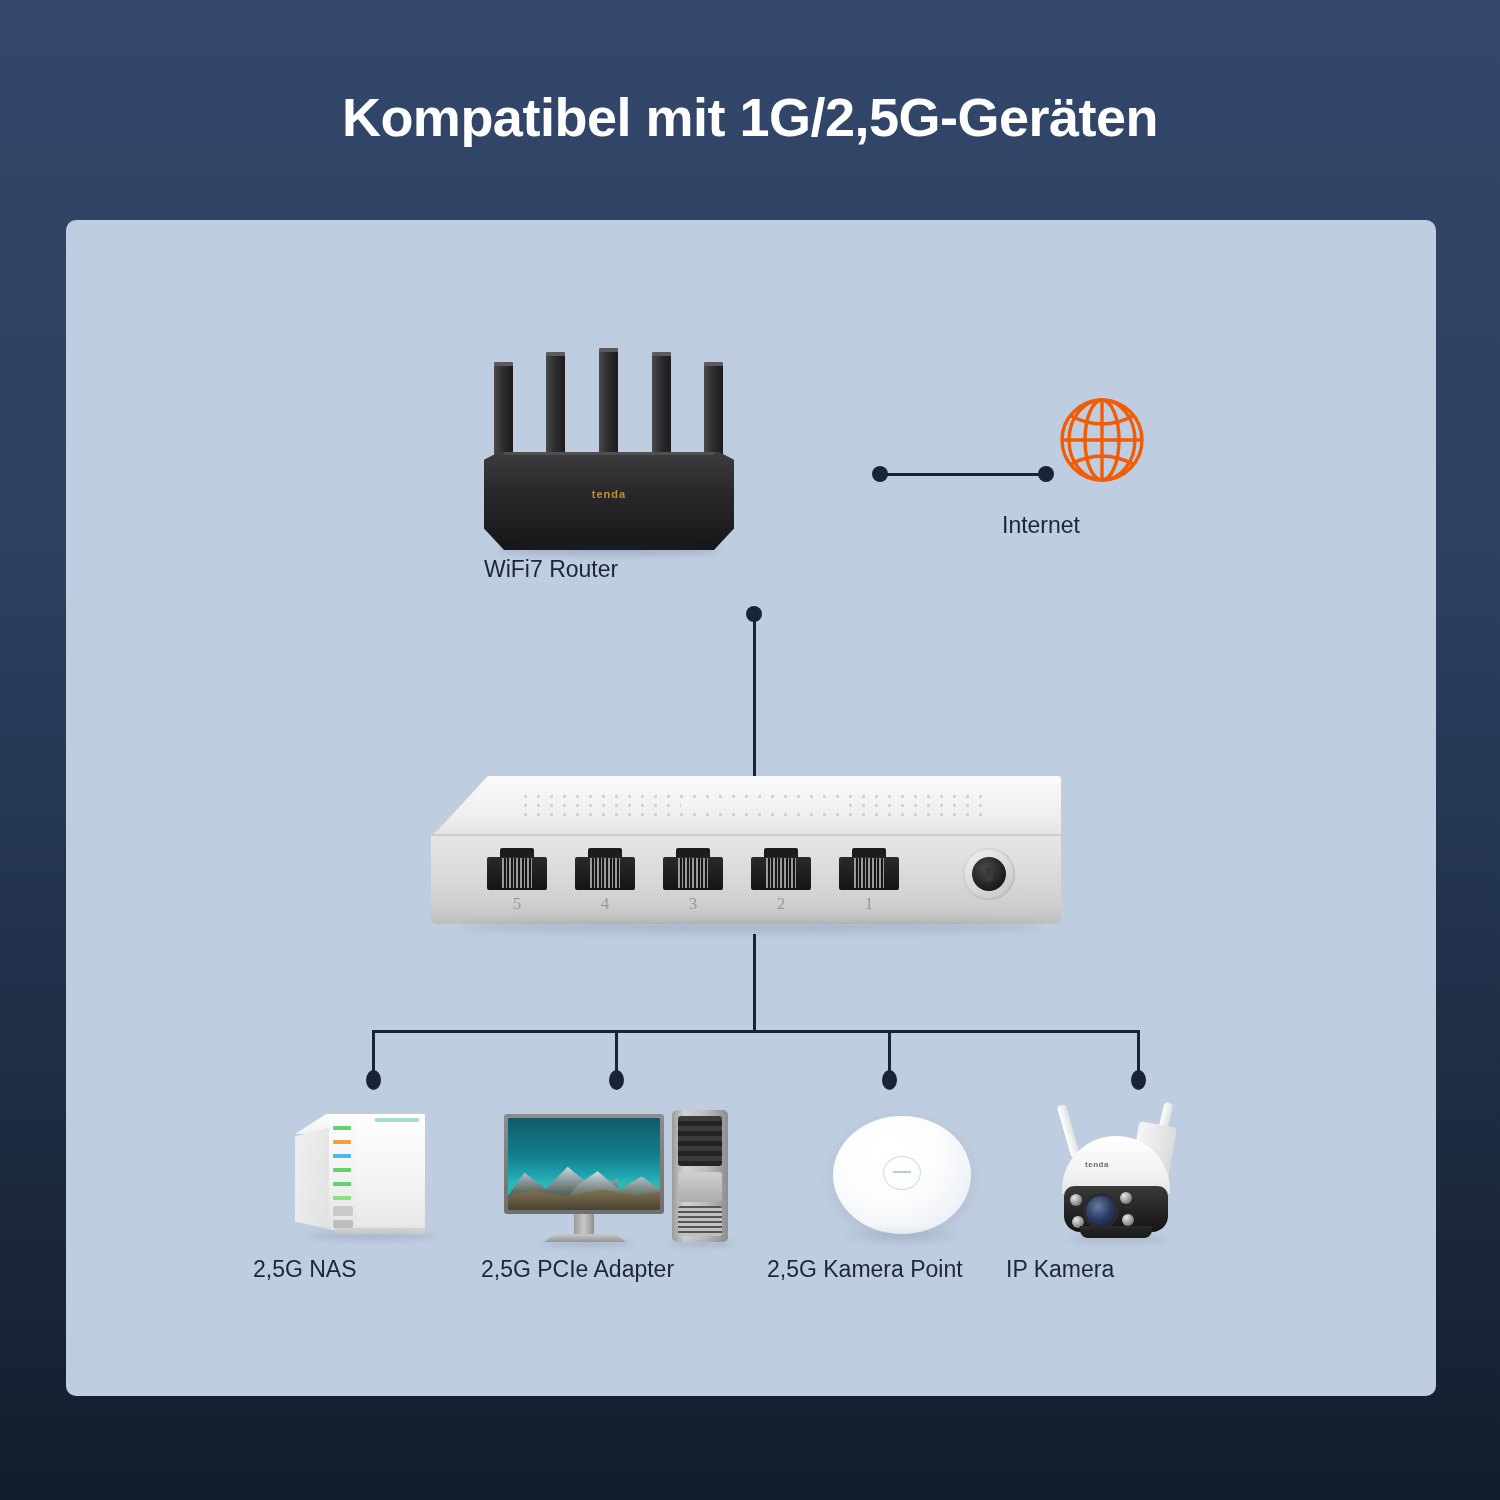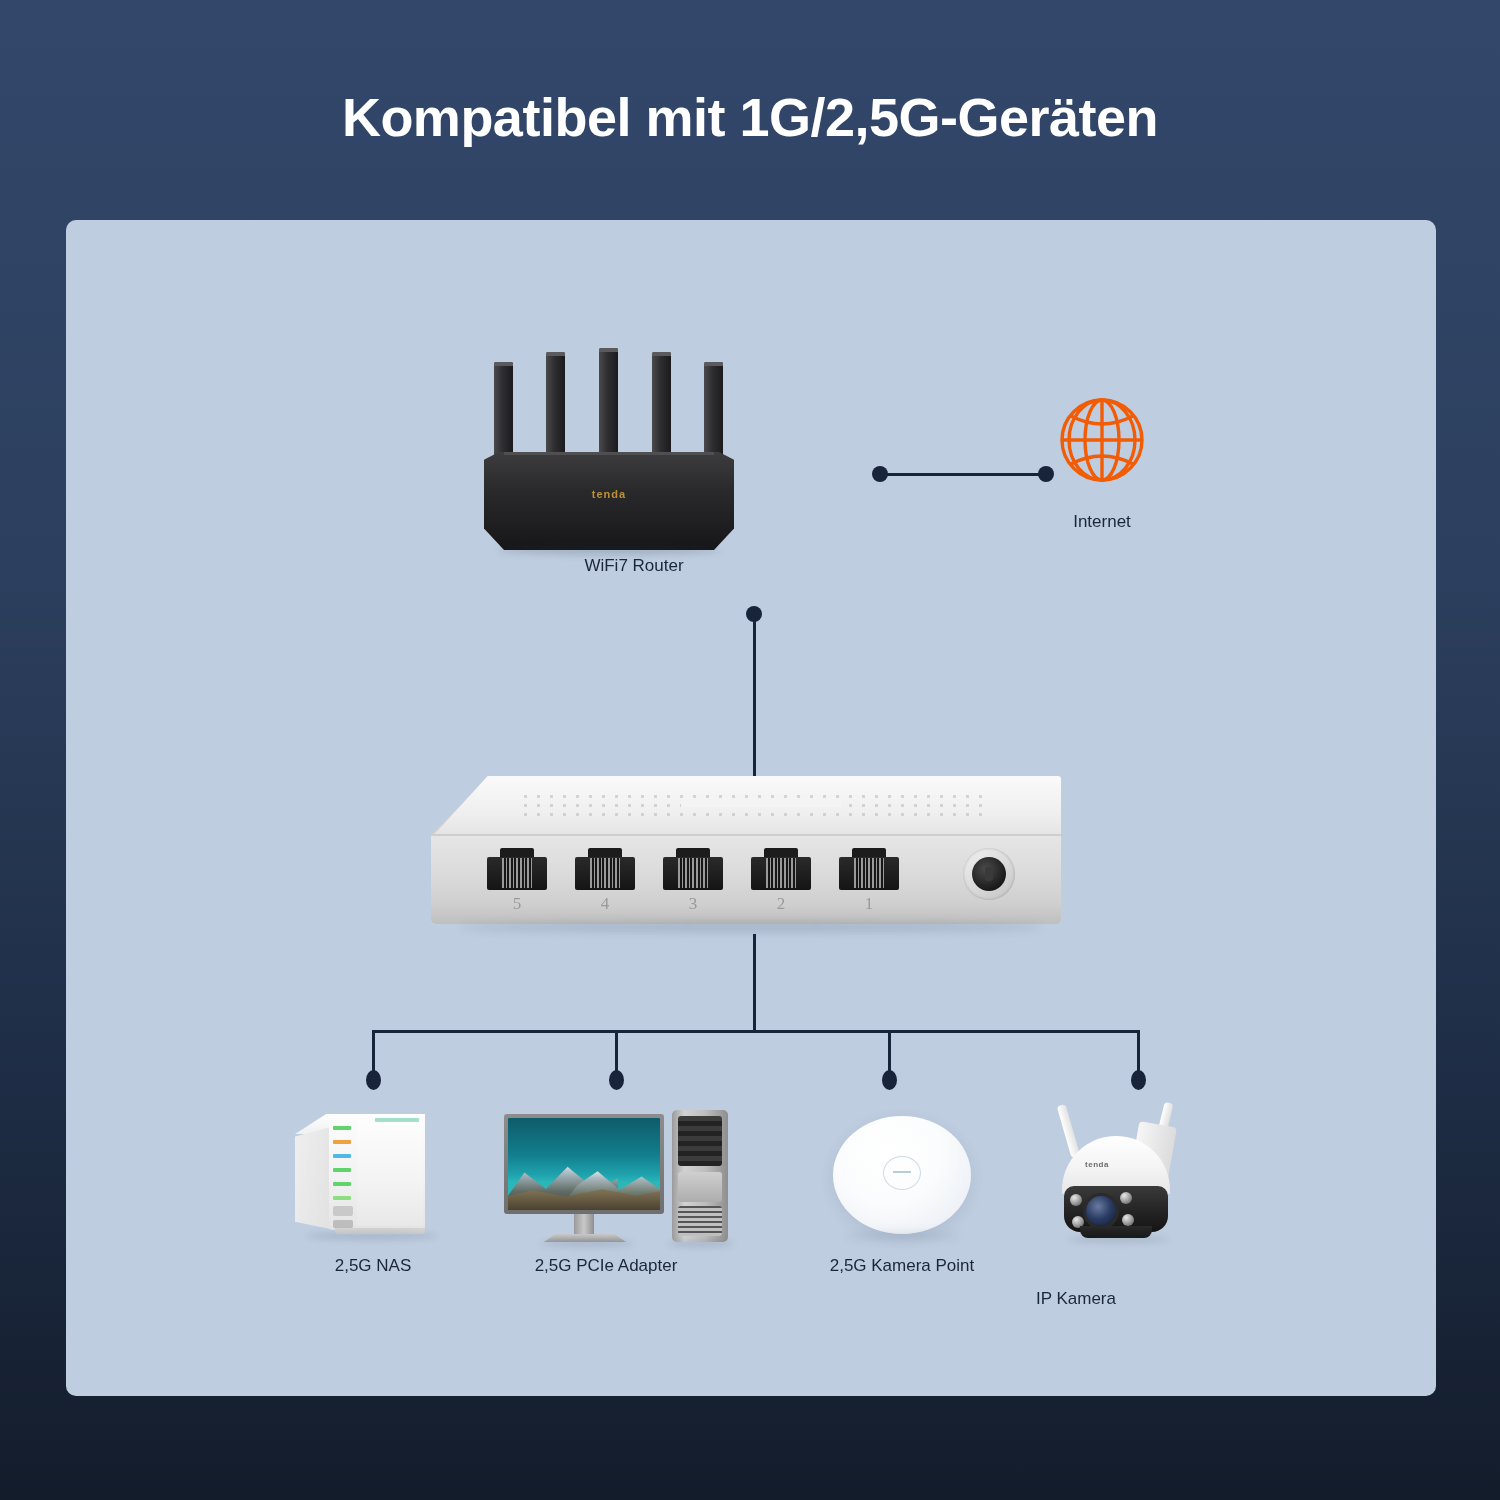--- a/index.html
+++ b/index.html
@@ -47,23 +47,22 @@
     width:16px; height:16px;
     border-radius:50%;
     background:#18243A;
   }
   .node-dot.oval {
     width:15px; height:20px;
     border-radius:50%;
   }
   .caption {
     position:absolute;
-    text-align:center;
     color:#1B2739;
-    font-size:17px;
+    font-size:23px;
     white-space:nowrap;
   }
 
   
   #router-wrap {
     position:absolute;
     left:418px; top:120px;
     width:300px; height:220px;
   }
   .ant {
@@ -637,15 +636,15 @@
       <div id="cam-head"></div>
       <div class="cam-ir" id="cam-ir1"></div>
       <div class="cam-ir" id="cam-ir2"></div>
       <div class="cam-ir" id="cam-ir3"></div>
       <div class="cam-ir" id="cam-ir4"></div>
       <div id="cam-lens-ring"></div>
       <div id="cam-base"></div>
       <div id="cam-shadow"></div>
     </div>
   </div>
-  <div class="caption" style="left:890px; top:1036px; width:240px;margin-top:33px;">IP Kamera</div>
+  <div class="caption" style="left:940px; top:1036px; width:240px;">IP Kamera</div>
 
 </div>
 
 </body></html>

